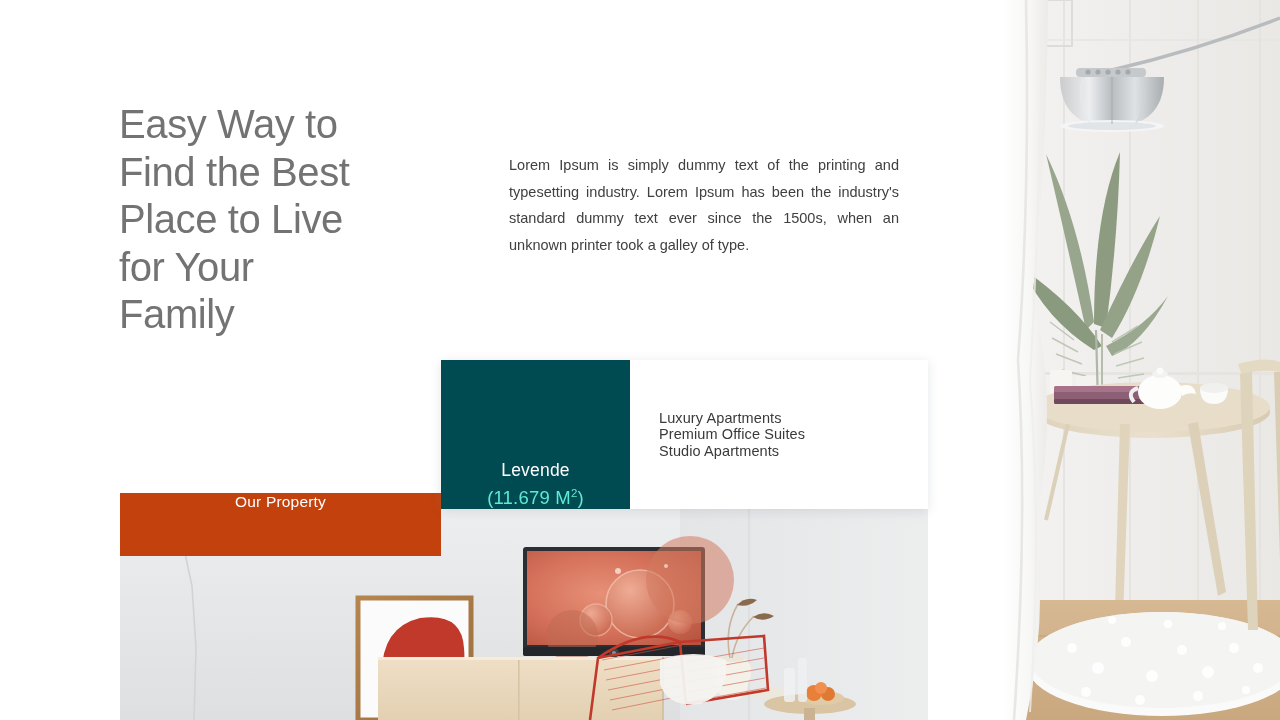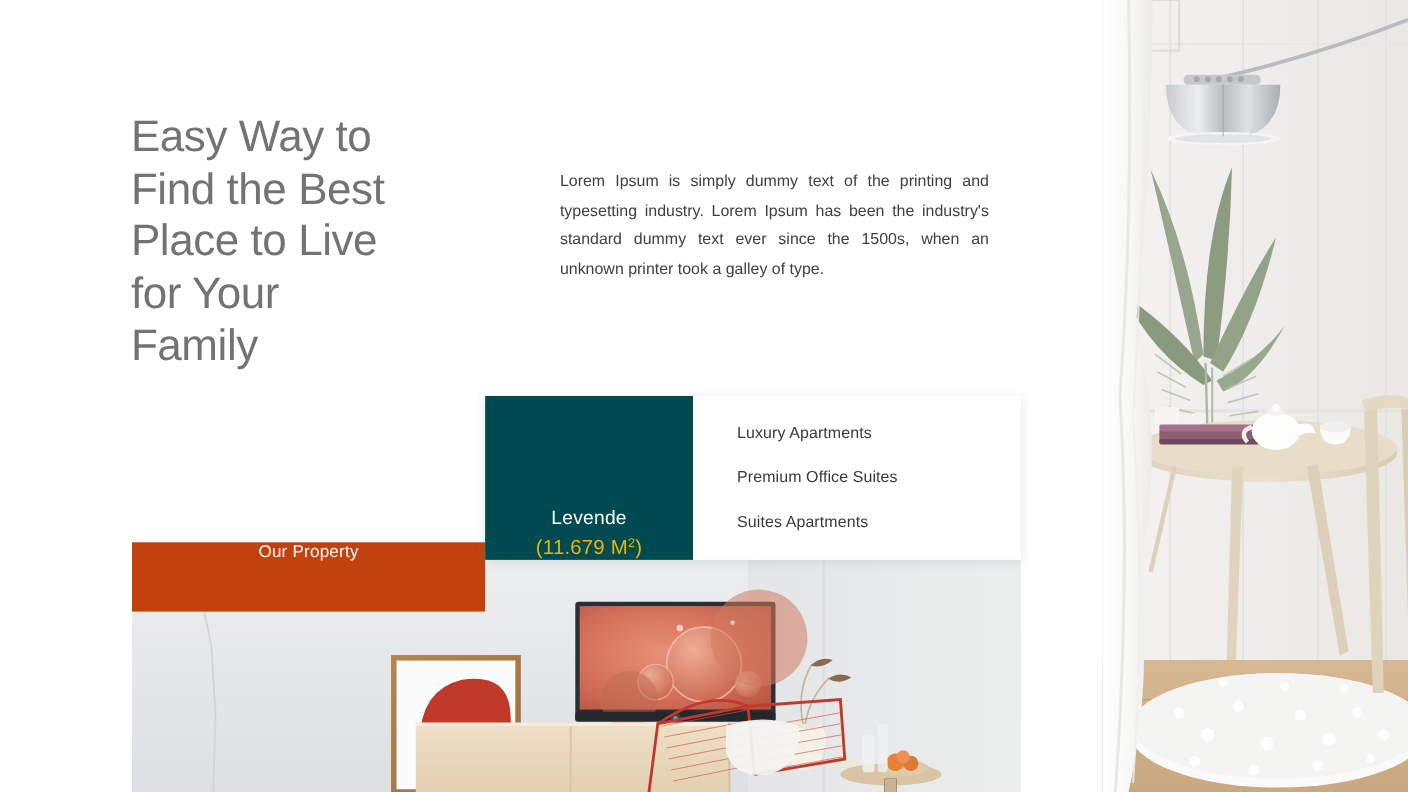--- a/index.html
+++ b/index.html
@@ -72,36 +72,36 @@
   }
 
   .metric-name {
     font-size: 17.5px;
     color: #ffffff;
     letter-spacing: 0.2px;
   }
 
   .metric-area {
     font-size: 18.5px;
-    color: #eab308;
+    color: #5eead4;
     letter-spacing: 0.2px;
   }
   .metric-area sup {
     font-size: 0.62em;
     vertical-align: super;
     line-height: 0;
   }
 
   .info-card .amenities {
     flex: 1;
-    padding: 22px 0 22px 40px;
+    padding: 22px 0 22px 29px;
     display: flex;
     flex-direction: column;
     justify-content: center;
-    gap: 26px;
+    gap: 2px;
   }
 
   .amenity-item {
     font-size: 14.5px;
     color: #3a3a3a;
     letter-spacing: 0.1px;
     line-height: 1;
   }
 
   
@@ -421,18 +421,18 @@
   <div class="info-card">
 
     <div class="metric-block">
       <div class="metric-name">Levende</div>
       <div class="metric-area"><span>(11.679 M</span><sup>2</sup><span>)</span></div>
     </div>
 
     <div class="amenities">
       <div class="amenity-item">Luxury Apartments</div>
       <div class="amenity-item">Premium Office Suites</div>
-      <div class="amenity-item">Suites Apartments</div>
+      <div class="amenity-item">Studio Apartments</div>
     </div>
 
   </div>
 
 </div>
 
 </body></html>

